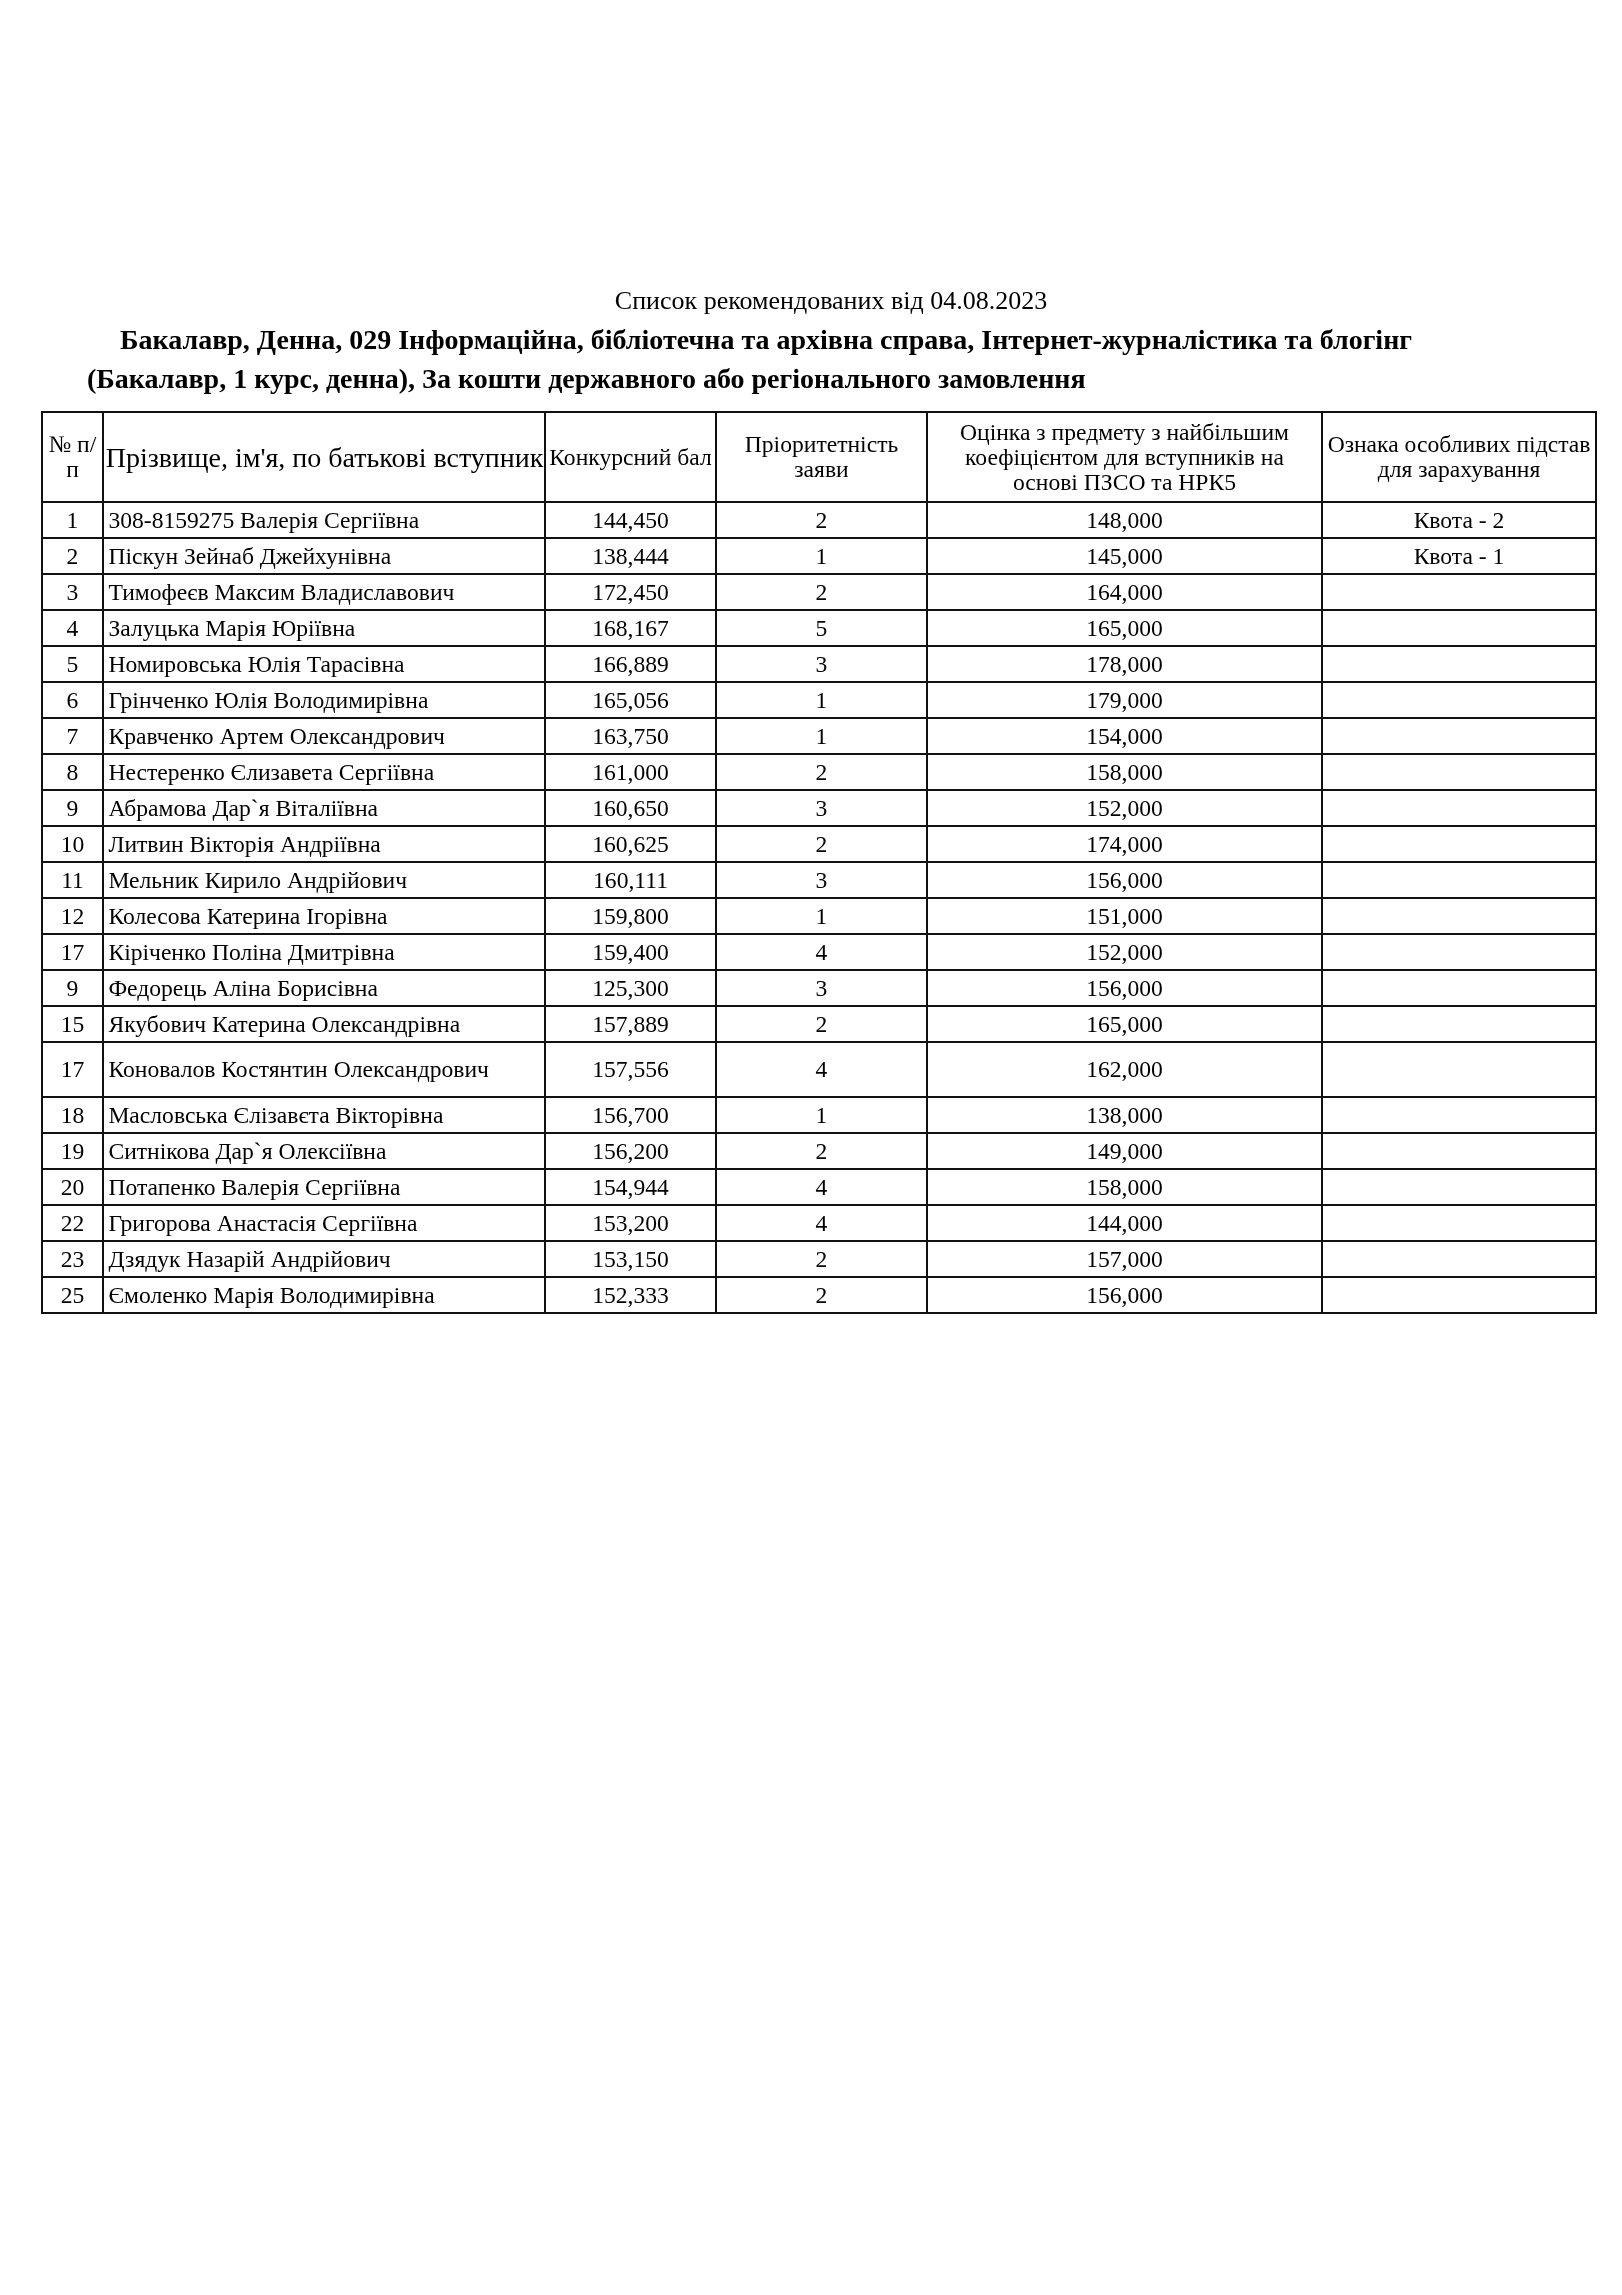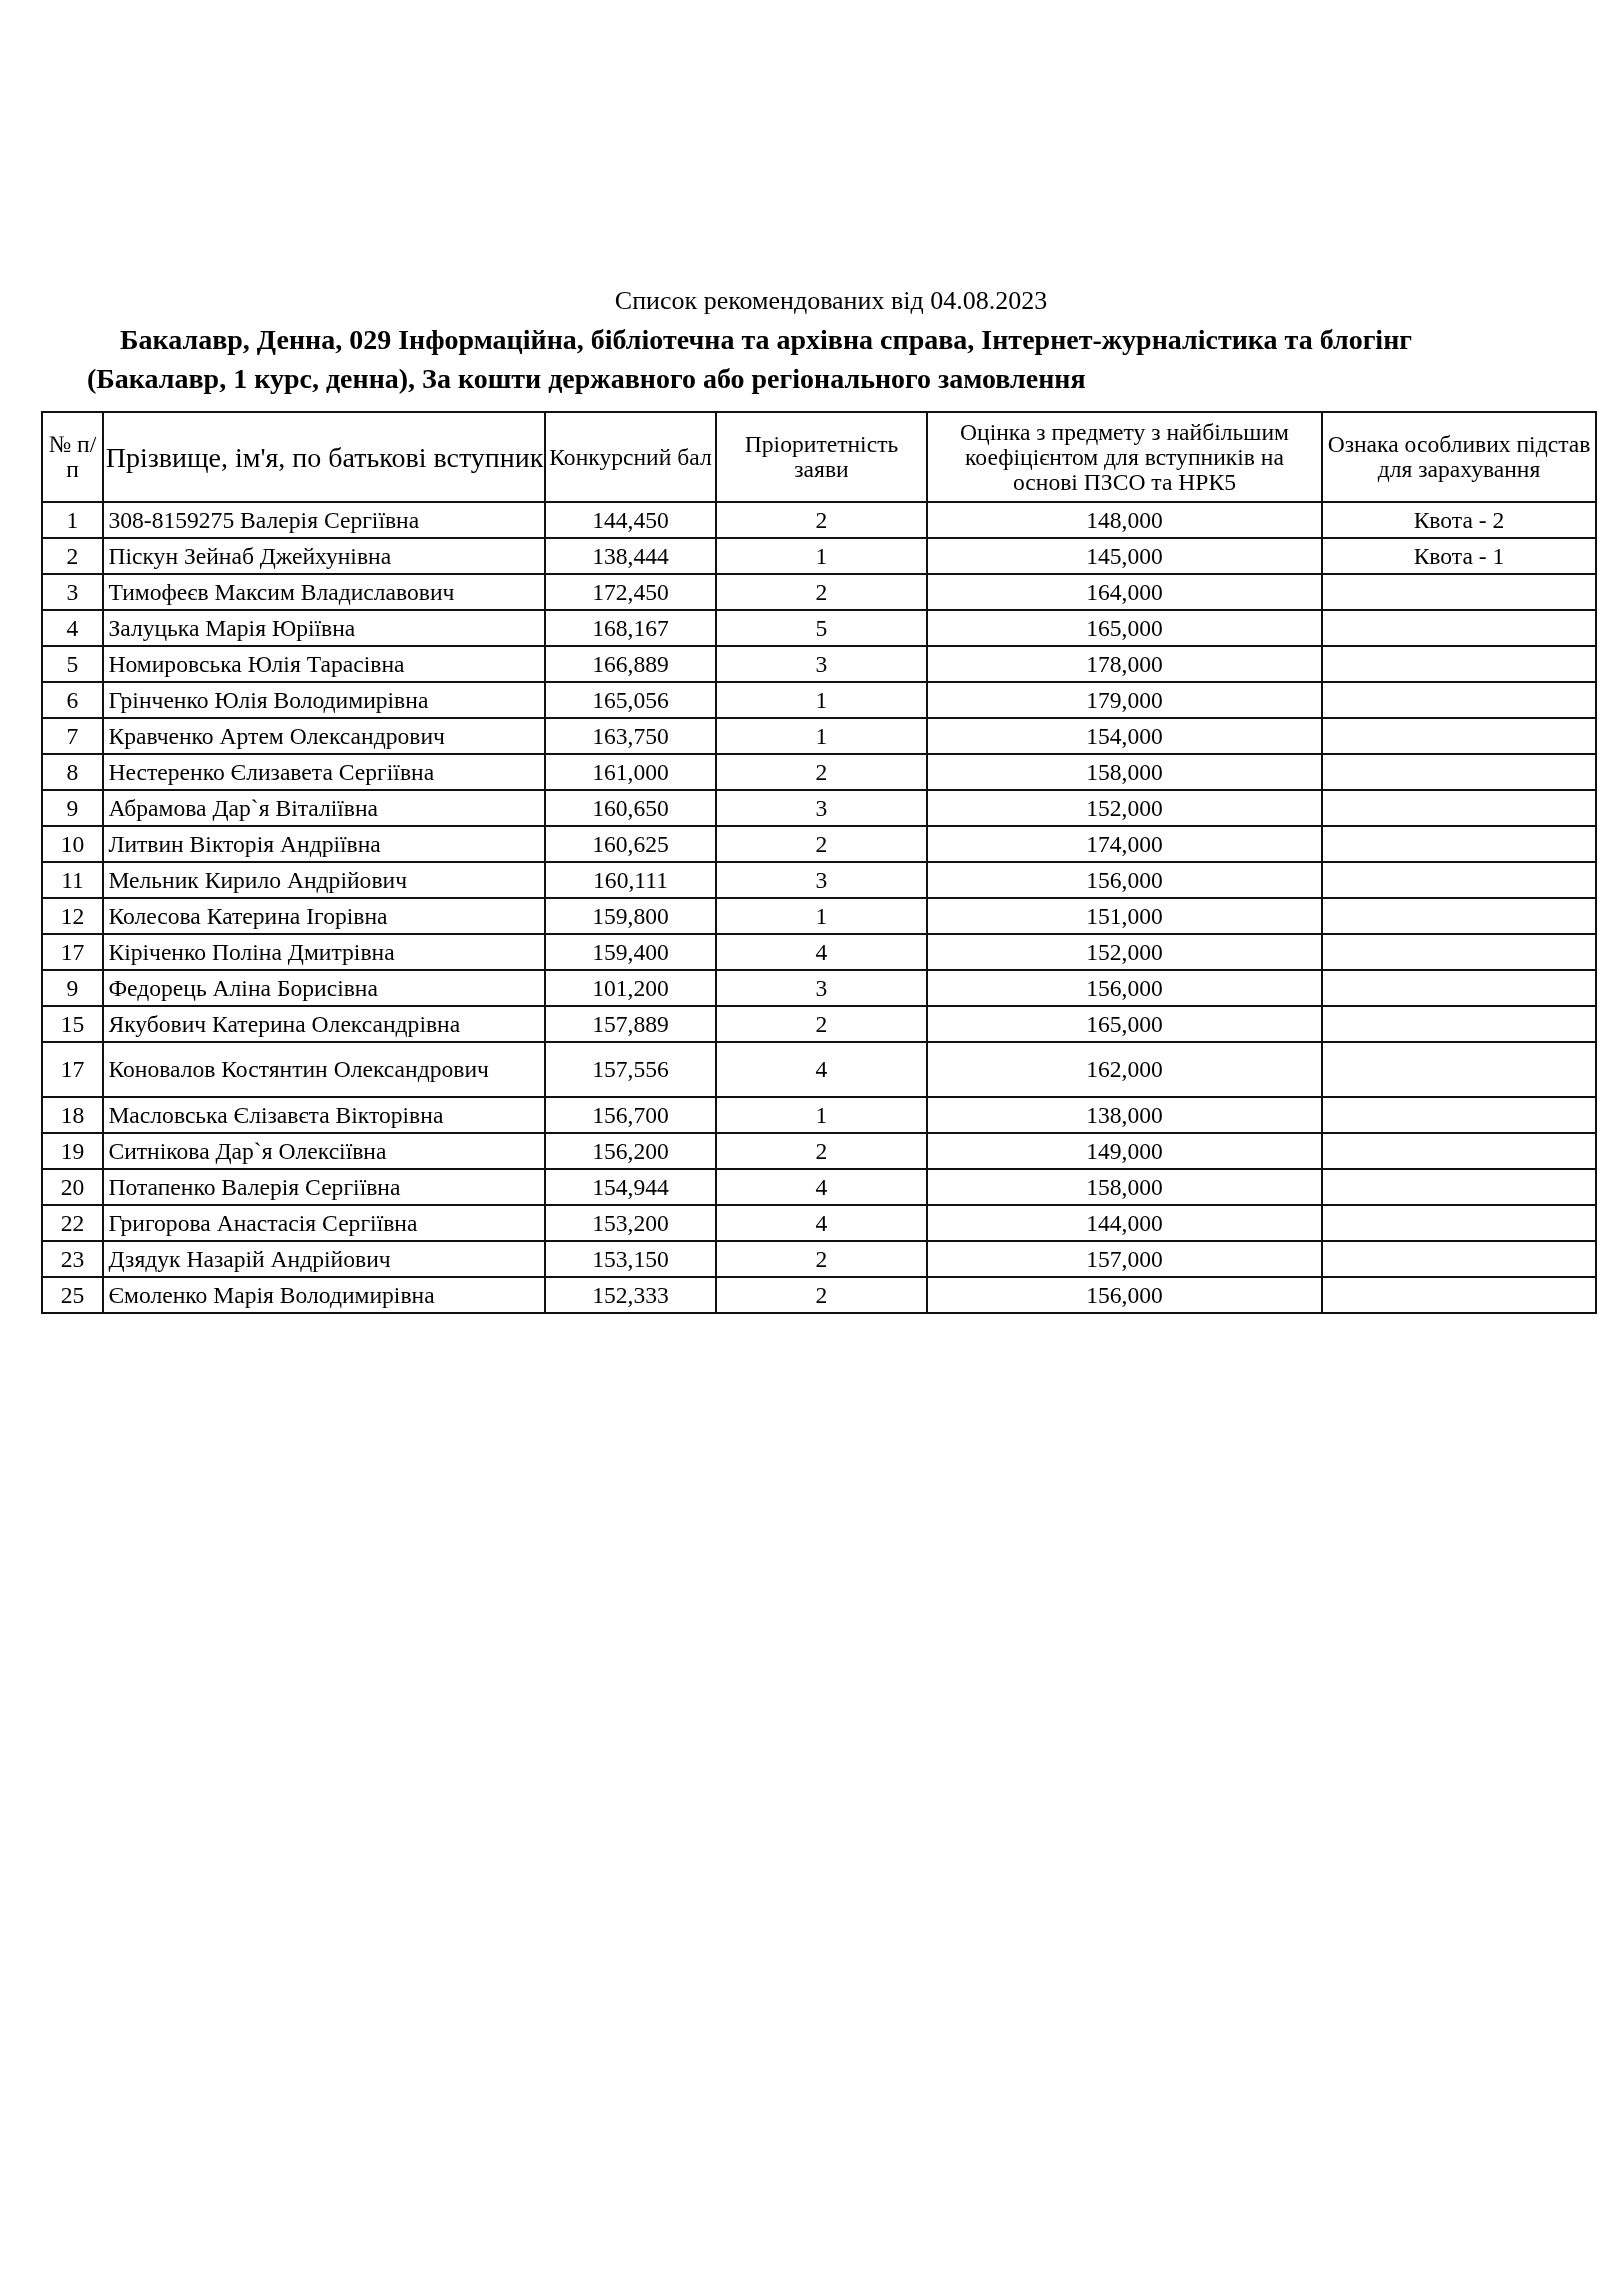--- a/index.html
+++ b/index.html
@@ -163,21 +163,21 @@
         <td>17</td>
         <td class="name">Кіріченко Поліна Дмитрівна</td>
         <td>159,400</td>
         <td>4</td>
         <td>152,000</td>
         <td></td>
       </tr>
       <tr>
         <td>9</td>
         <td class="name">Федорець Аліна Борисівна</td>
-        <td>101,200</td>
+        <td>125,300</td>
         <td>3</td>
         <td>156,000</td>
         <td></td>
       </tr>
       <tr>
         <td>15</td>
         <td class="name">Якубович Катерина Олександрівна</td>
         <td>157,889</td>
         <td>2</td>
         <td>165,000</td>

